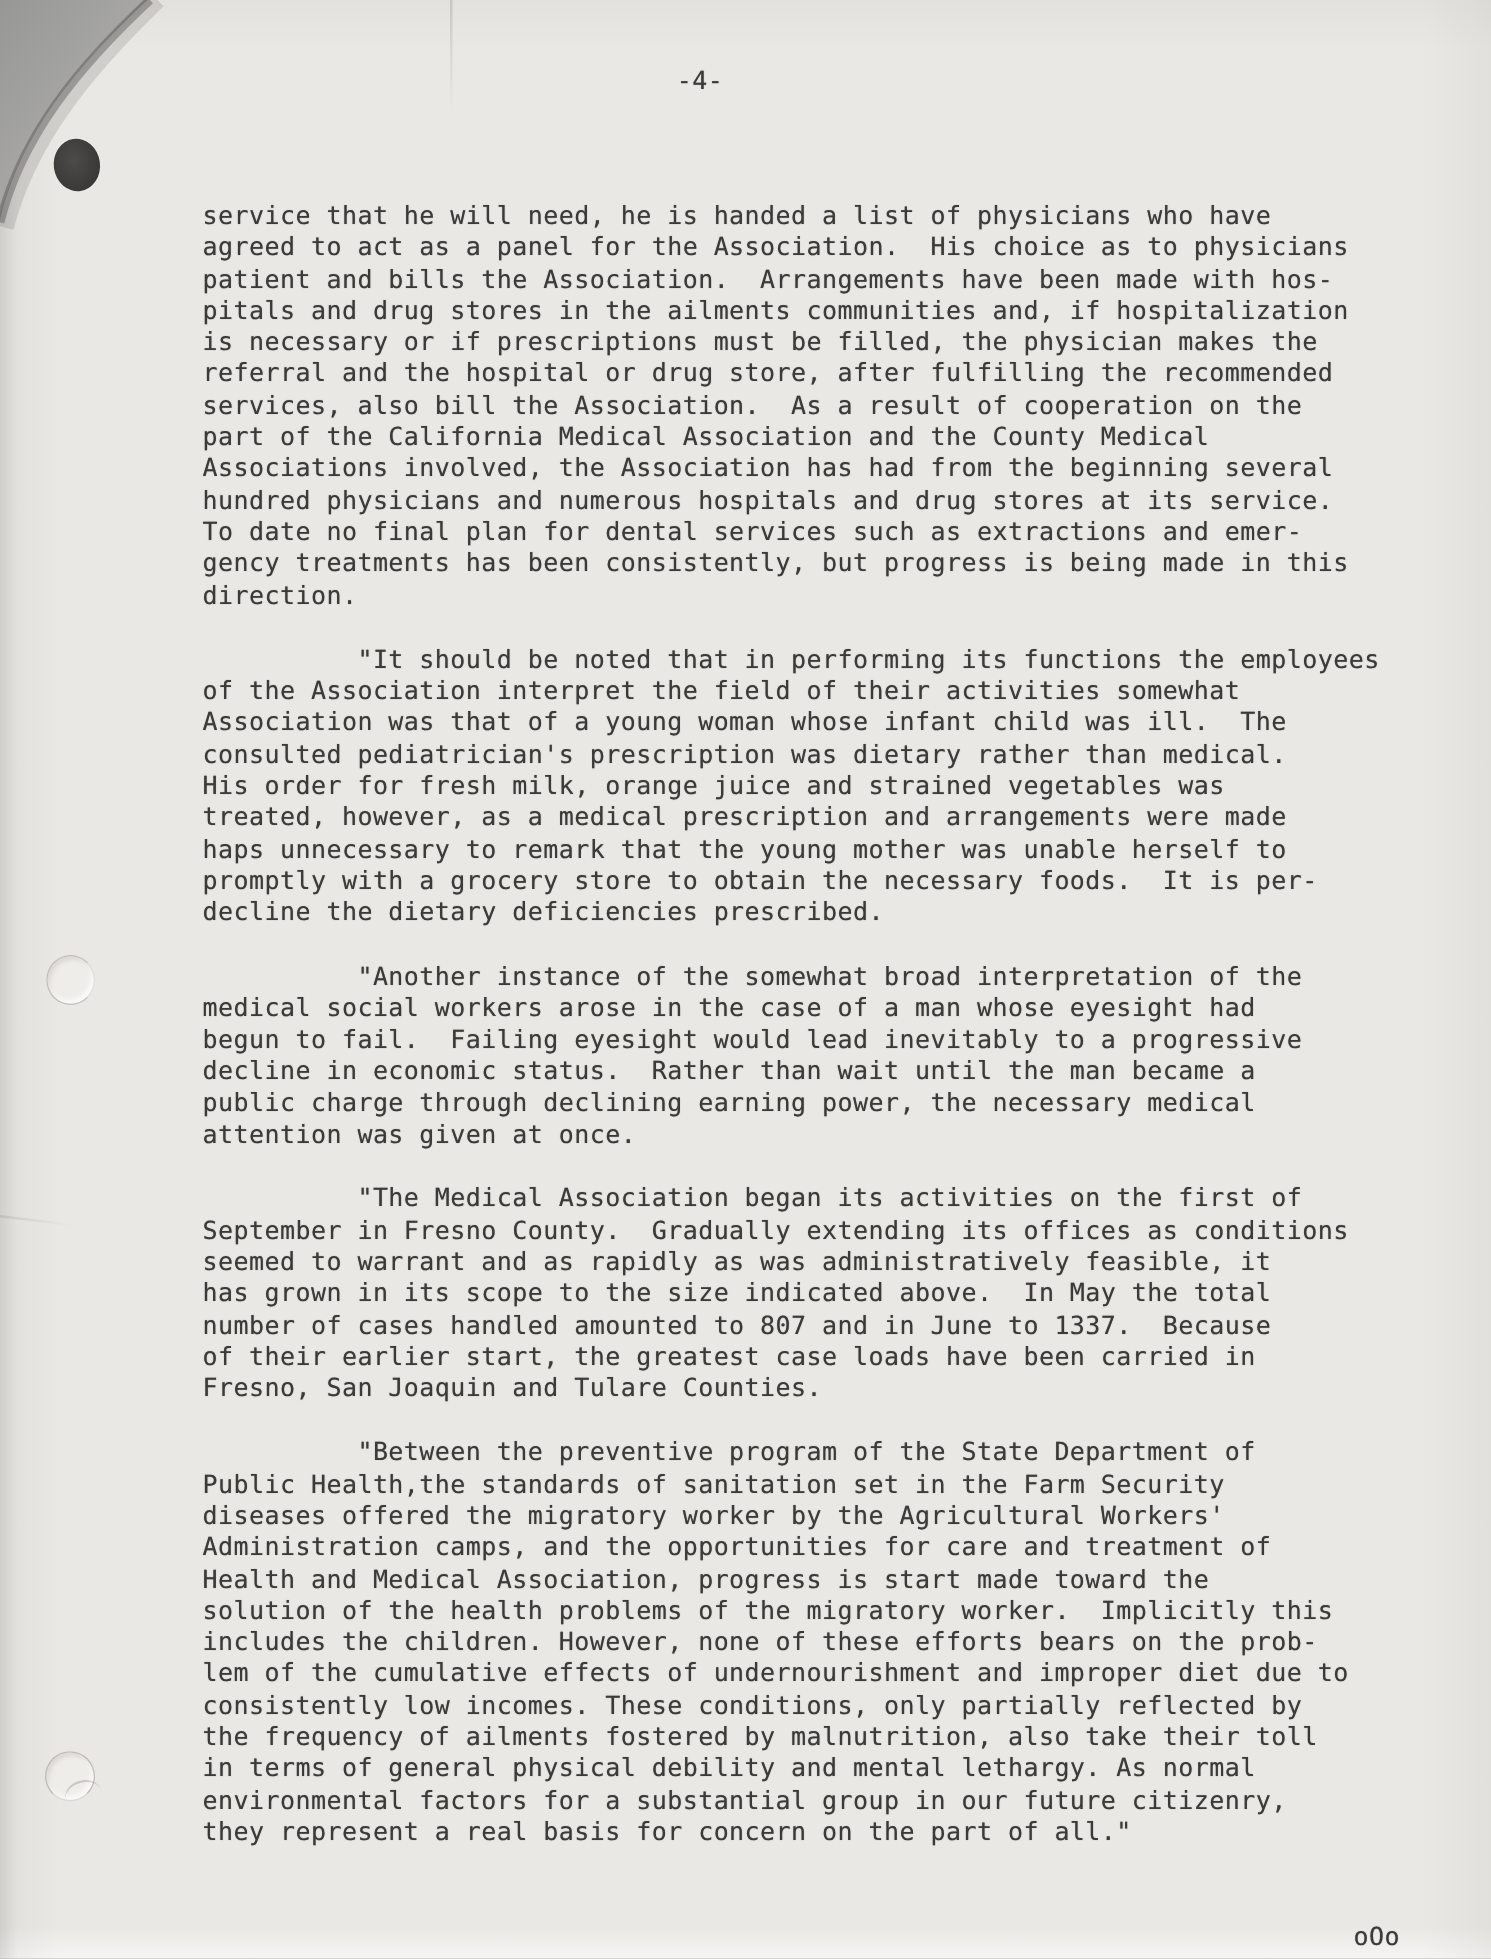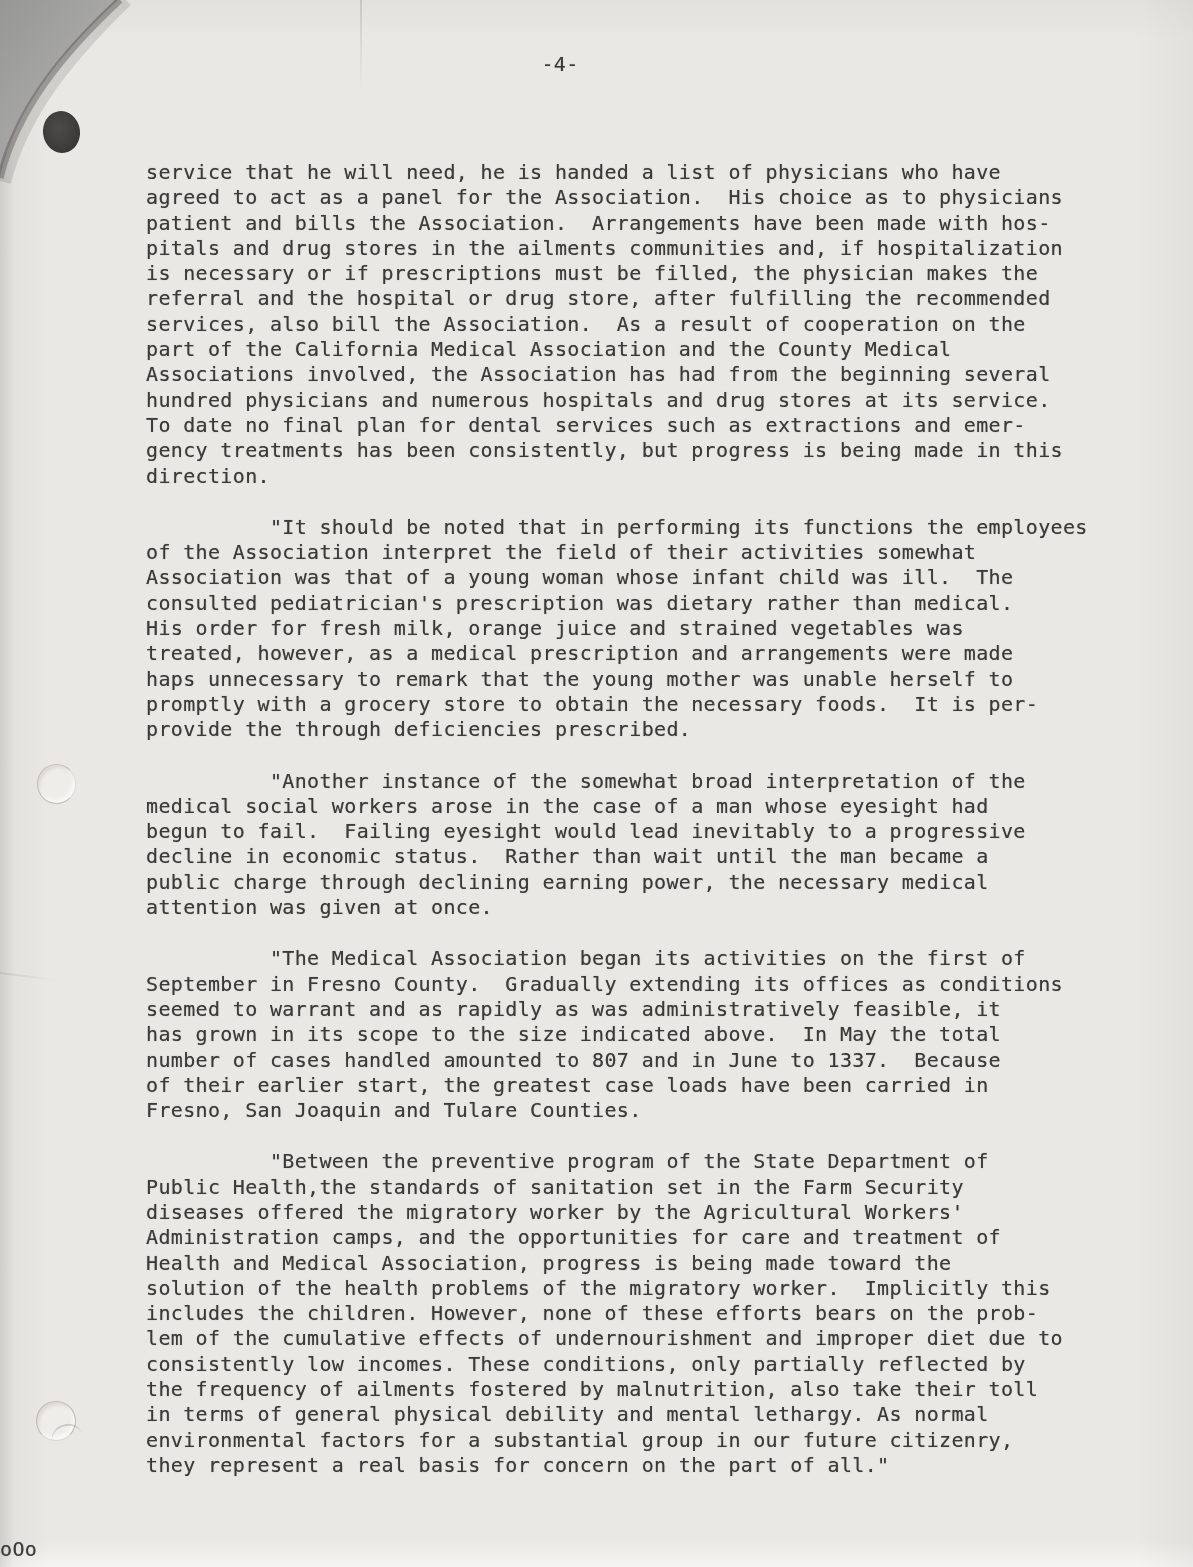--- a/index.html
+++ b/index.html
@@ -21,23 +21,23 @@
     height:25.3px;line-height:25.3px;
     font-size:20px;letter-spacing:.35px;
     text-shadow:0 0 .8px rgba(59,58,56,.55);
   }
   .page-number{
     position:absolute;top:52px;left:0;width:1120px;text-align:center;
     font-size:20px;letter-spacing:.35px;
     text-shadow:0 0 .8px rgba(59,58,56,.55);
   }
   .text-block{position:absolute;left:146px;top:160px;}
-  .para{margin:0 0 26px 0;}
+  .para{margin:0 0 26px 16px;}
   .page-footer{
-    position:absolute;top:1537px;left:0;width:1120px;text-align:left;
+    position:absolute;top:1537px;left:0;width:1120px;text-align:right;
     font-size:20px;letter-spacing:.35px;
     text-shadow:0 0 .8px rgba(59,58,56,.55);
   }
   .corner-shadow{position:absolute;top:0;left:0;}
   .hole-punch{
     position:absolute;left:43px;top:111px;width:37px;height:42px;border-radius:50%;
     background:radial-gradient(ellipse at 45% 40%, #4c4b49 0%, #3a3937 70%, #2f2e2c 100%);
     transform:rotate(-8deg);
   }
   .ghost-hole{position:absolute;border-radius:50%;background:rgba(255,255,255,.22);}
@@ -111,21 +111,21 @@
 
     <div class="para">
       <div class="line">          "It should be noted that in performing its functions the employees</div>
       <div class="line">of the Association interpret the field of their activities somewhat</div>
       <div class="line">Association was that of a young woman whose infant child was ill.  The</div>
       <div class="line">consulted pediatrician's prescription was dietary rather than medical.</div>
       <div class="line">His order for fresh milk, orange juice and strained vegetables was</div>
       <div class="line">treated, however, as a medical prescription and arrangements were made</div>
       <div class="line">haps unnecessary to remark that the young mother was unable herself to</div>
       <div class="line">promptly with a grocery store to obtain the necessary foods.  It is per-</div>
-      <div class="line">provide the through deficiencies prescribed.</div>
+      <div class="line">decline the dietary deficiencies prescribed.</div>
     </div>
 
     <div class="para">
       <div class="line">          "Another instance of the somewhat broad interpretation of the</div>
       <div class="line">medical social workers arose in the case of a man whose eyesight had</div>
       <div class="line">begun to fail.  Failing eyesight would lead inevitably to a progressive</div>
       <div class="line">decline in economic status.  Rather than wait until the man became a</div>
       <div class="line">public charge through declining earning power, the necessary medical</div>
       <div class="line">attention was given at once.</div>
     </div>
@@ -138,21 +138,21 @@
       <div class="line">number of cases handled amounted to 807 and in June to 1337.  Because</div>
       <div class="line">of their earlier start, the greatest case loads have been carried in</div>
       <div class="line">Fresno, San Joaquin and Tulare Counties.</div>
     </div>
 
     <div class="para">
       <div class="line">          "Between the preventive program of the State Department of</div>
       <div class="line">Public Health,the standards of sanitation set in the Farm Security</div>
       <div class="line">diseases offered the migratory worker by the Agricultural Workers'</div>
       <div class="line">Administration camps, and the opportunities for care and treatment of</div>
-      <div class="line">Health and Medical Association, progress is being made toward the</div>
+      <div class="line">Health and Medical Association, progress is start made toward the</div>
       <div class="line">solution of the health problems of the migratory worker.  Implicitly this</div>
       <div class="line">includes the children. However, none of these efforts bears on the prob-</div>
       <div class="line">lem of the cumulative effects of undernourishment and improper diet due to</div>
       <div class="line">consistently low incomes. These conditions, only partially reflected by</div>
       <div class="line">the frequency of ailments fostered by malnutrition, also take their toll</div>
       <div class="line">in terms of general physical debility and mental lethargy. As normal</div>
       <div class="line">environmental factors for a substantial group in our future citizenry,</div>
       <div class="line">they represent a real basis for concern on the part of all."</div>
     </div>
 

